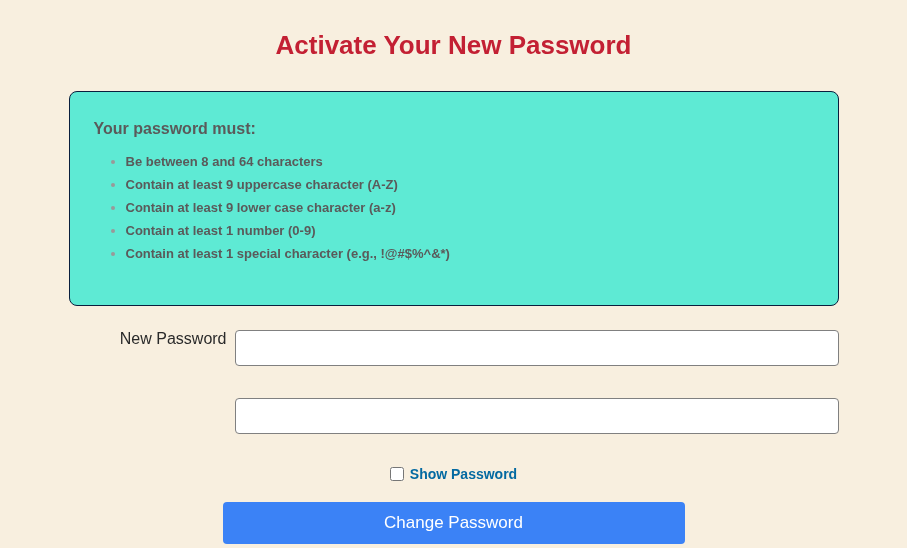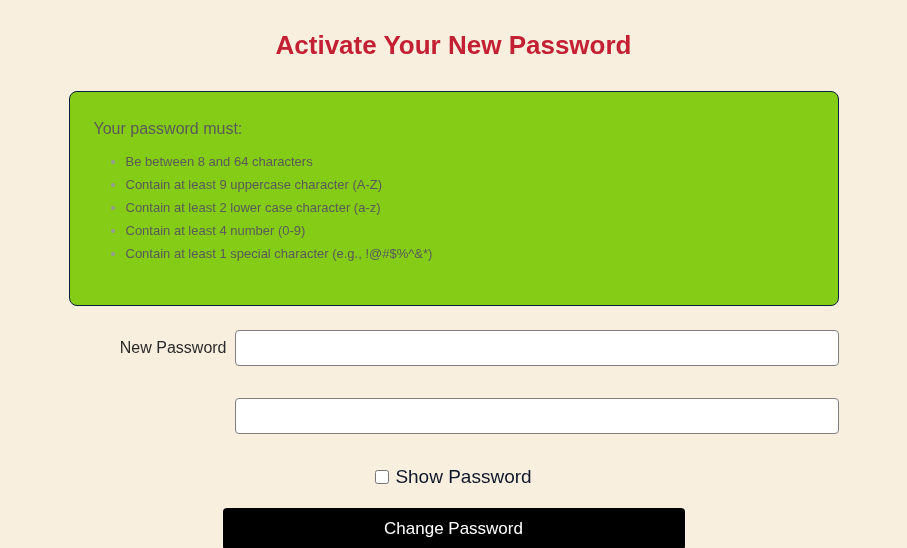--- a/index.html
+++ b/index.html
@@ -22,46 +22,47 @@
     }
     .page-title {
       color: #c32033;
       font-size: 26px;
       font-weight: bold;
       text-align: center;
       margin-bottom: 30px;
     }
     .requirements-box {
       width: 770px;
-      background-color: #84cc16;
+      background-color: #5eead4;
       border: 1px solid #0a1e3d;
       border-radius: 8px;
       padding: 28px 24px 36px 24px;
       margin-bottom: 24px;
+      font-weight: bold;
     }
     .requirements-title {
       color: #5a5a5a;
       font-size: 16px;
       margin-bottom: 16px;
     }
     .requirements-list {
       list-style: disc;
       padding-left: 32px;
     }
     .requirements-list li {
       color: #5a5a5a;
       font-size: 13px;
       margin-bottom: 8px;
     }
     .requirements-list li::marker {
       color: #999;
     }
     .form-row {
       display: flex;
-      align-items: center;
+      align-items: flex-start;
       margin-bottom: 32px;
       width: 770px;
       justify-content: flex-end;
     }
     .form-label {
       color: #2a2a2a;
       font-size: 16px;
       margin-right: 8px;
       text-align: right;
     }
@@ -80,52 +81,53 @@
       justify-content: center;
       margin-bottom: 20px;
       width: 770px;
     }
     .checkbox-input {
       width: 14px;
       height: 14px;
       margin-right: 6px;
     }
     .checkbox-label {
-      color: #0f172a;
-      font-size: 19px;
+      color: #0369a1;
+      font-size: 14px;
+      font-weight: bold;
     }
     .submit-row {
       width: 770px;
       display: flex;
       justify-content: center;
     }
     .submit-button {
       width: 462px;
       height: 42px;
-      background-color: #000000;
+      background-color: #3b82f6;
       color: #ffffff;
       border: none;
       border-radius: 4px;
       font-size: 17px;
       cursor: pointer;
     }
   </style>
 </head>
 <body>
 
 <div class="container">
   <h1 class="page-title">Activate Your New Password</h1>
 
   <div class="requirements-box">
     <p class="requirements-title">Your password must:</p>
     <ul class="requirements-list">
       <li>Be between 8 and 64 characters</li>
       <li>Contain at least 9 uppercase character (A-Z)</li>
-      <li>Contain at least 2 lower case character (a-z)</li>
-      <li>Contain at least 4 number (0-9)</li>
+      <li>Contain at least 9 lower case character (a-z)</li>
+      <li>Contain at least 1 number (0-9)</li>
       <li>Contain at least 1 special character (e.g., !@#$%^&amp;*)</li>
     </ul>
   </div>
 
   <div class="form-row">
     <label class="form-label">New Password</label>
     <input type="password" class="form-input" value="" style="">
   </div>
 
   <div class="form-row">

